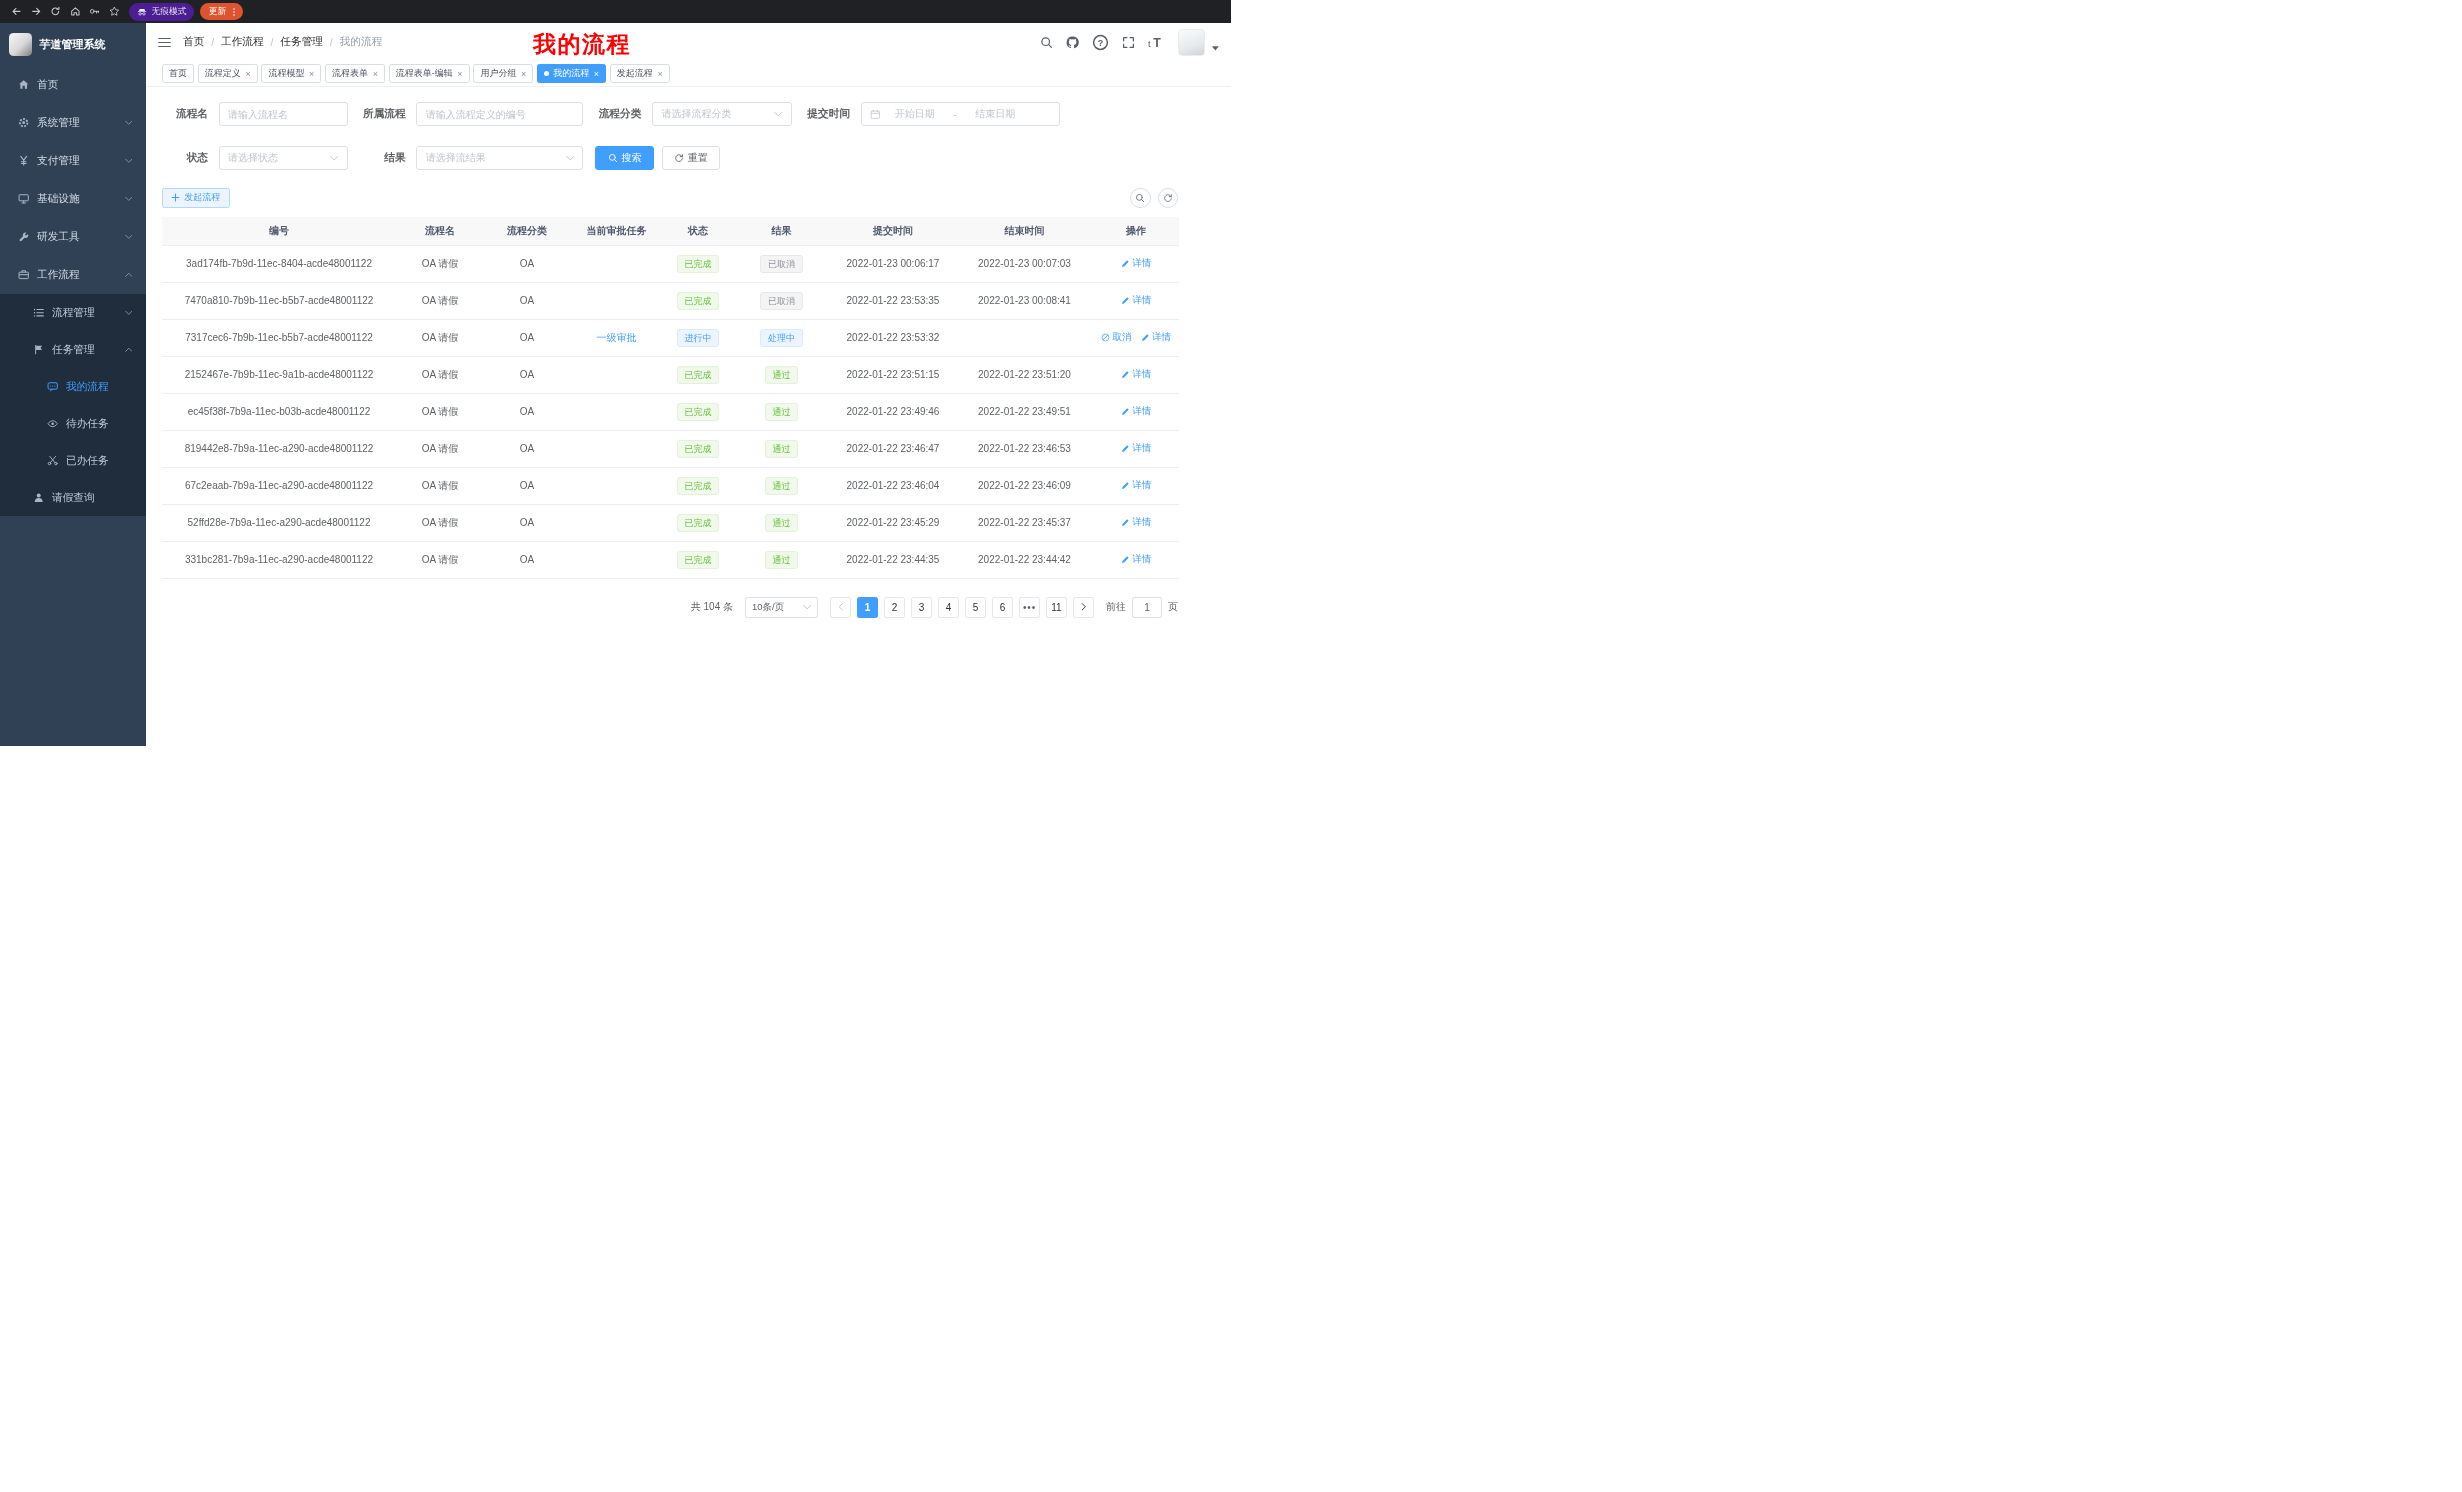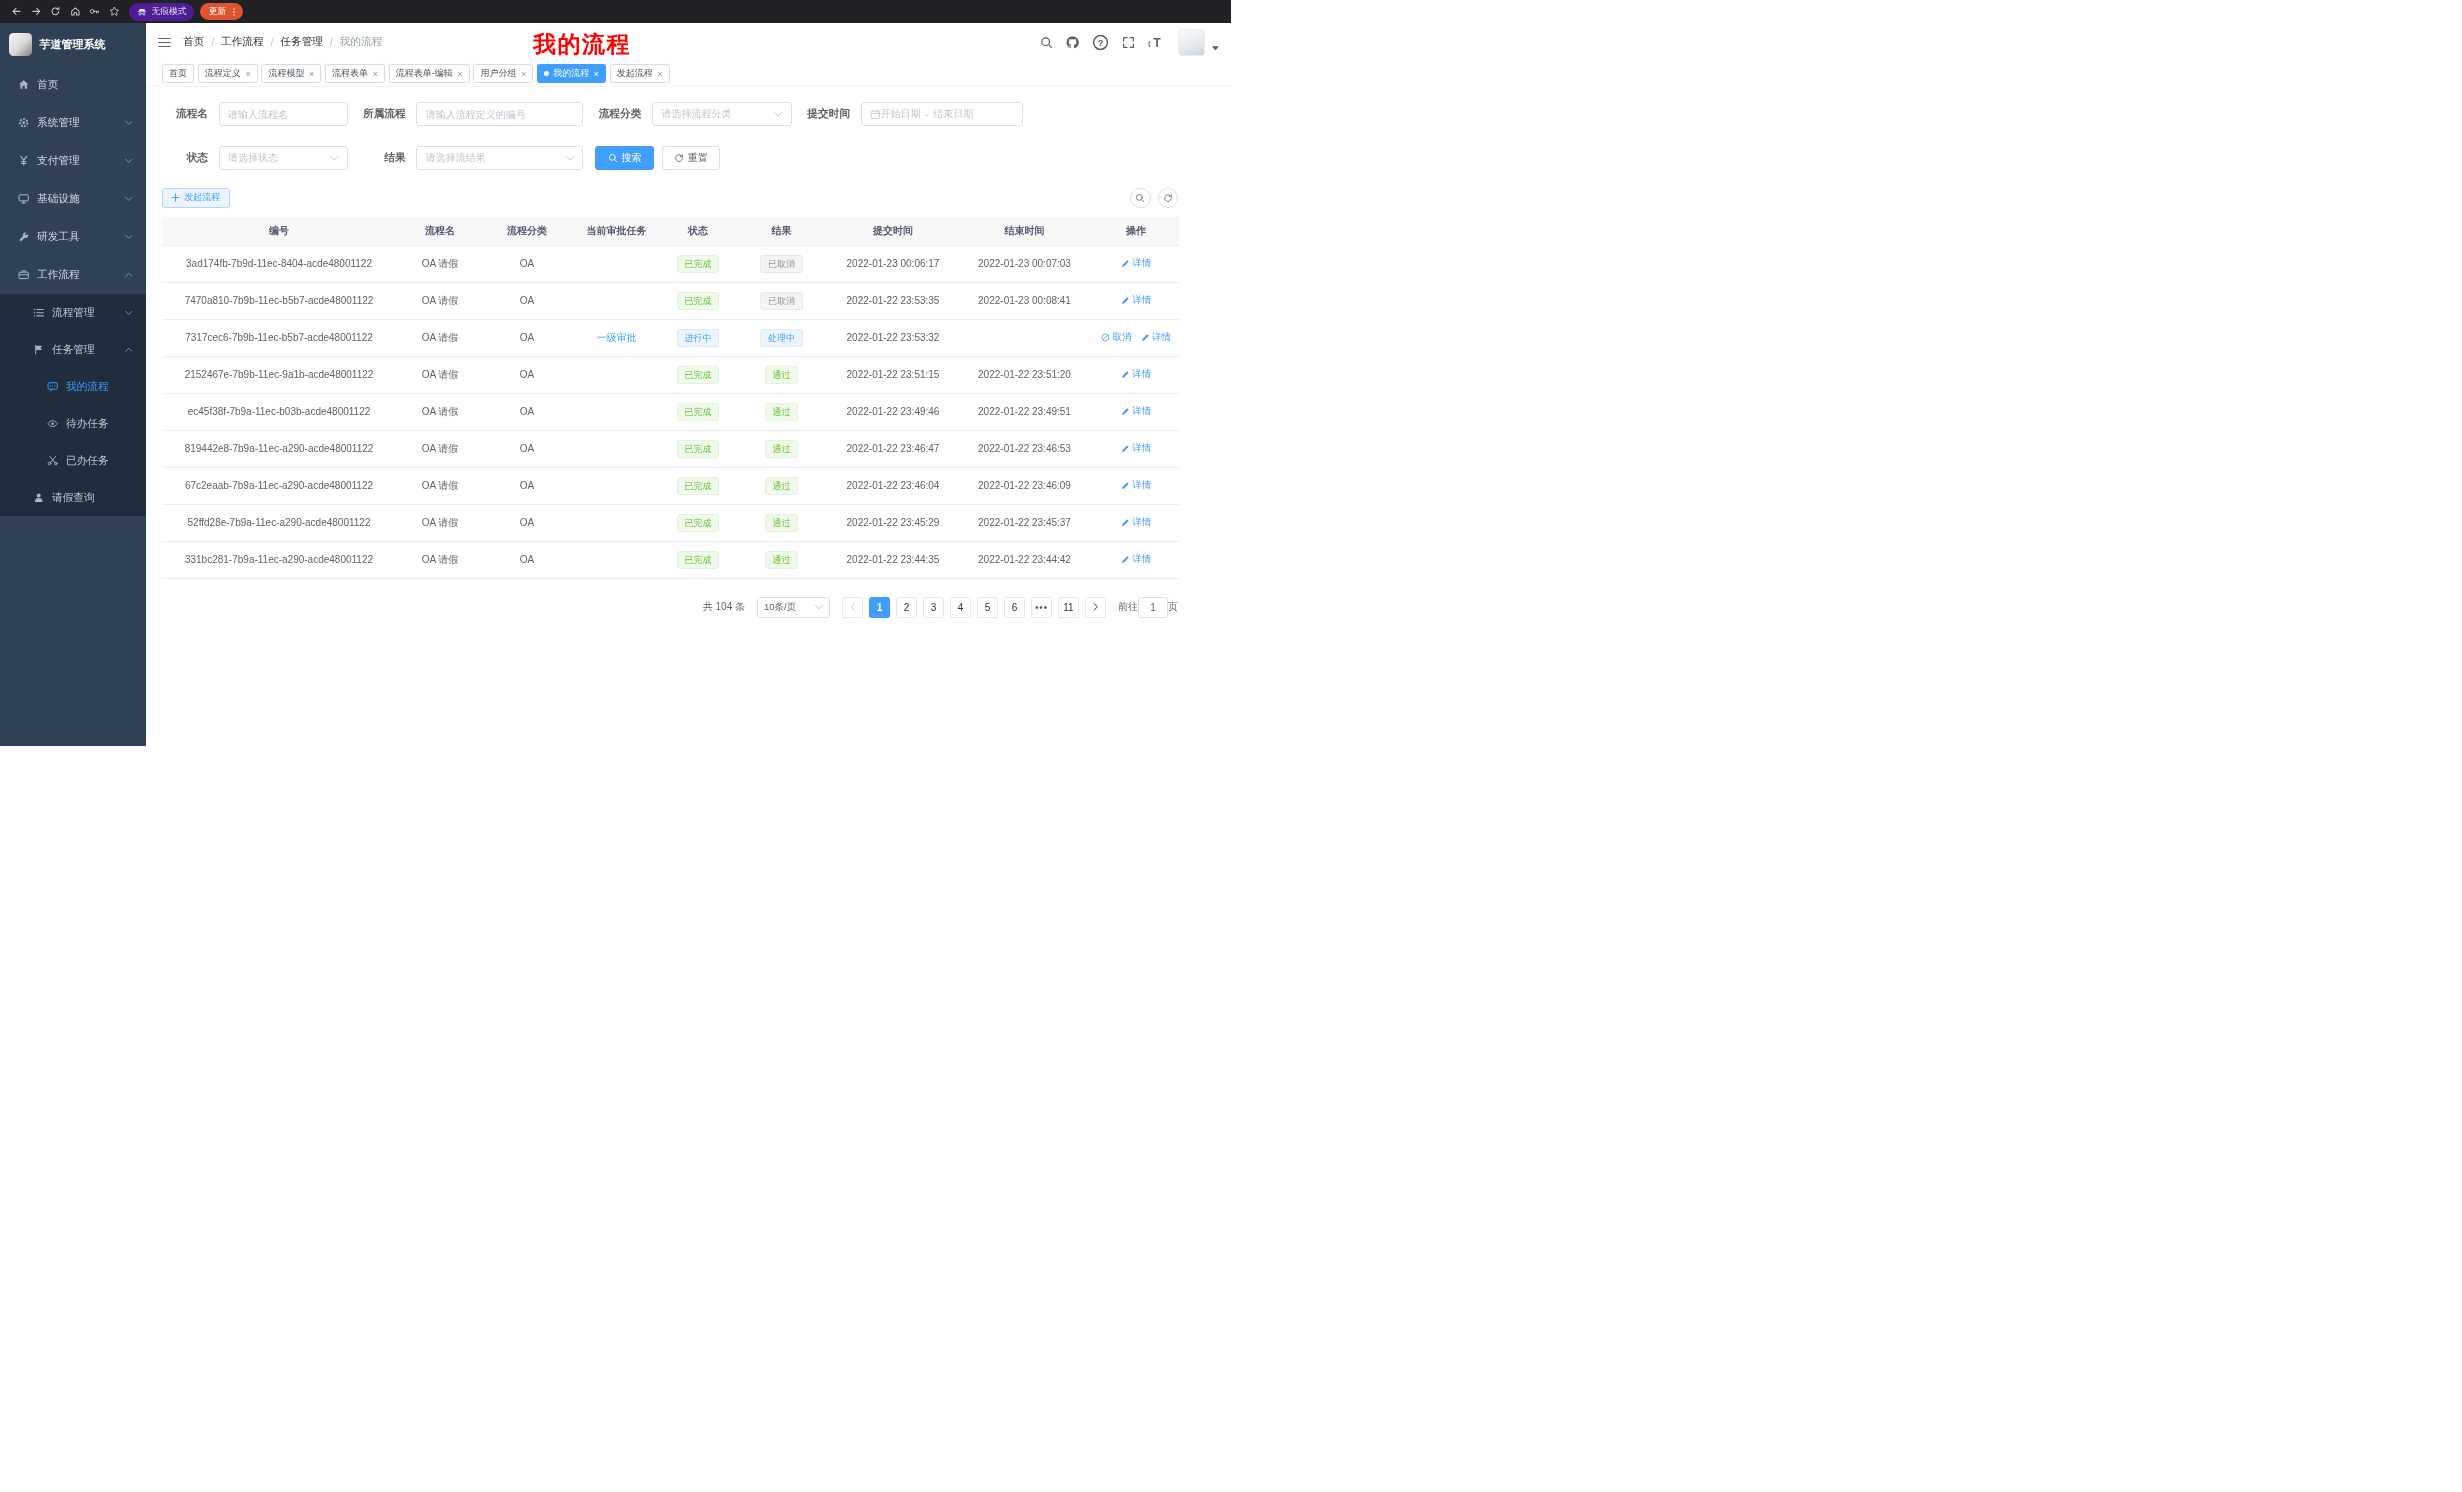--- a/index.html
+++ b/index.html
@@ -64,21 +64,21 @@
   .f-row.second{margin-bottom:17.5px}
   .f-item{display:flex;align-items:center;margin-right:12px}
   .f-label{width:46px;text-align:right;margin-right:10.7px;font-size:10.7px;font-weight:700;color:#606266;flex-shrink:0;white-space:nowrap}
   .inp{height:24px;border:0.8px solid #dcdfe6;border-radius:3px;background:#fff;display:flex;align-items:center;padding:0 8.4px;font-size:10px;color:#bfc4cc;cursor:text}
   .inp input{border:none;outline:none;width:100%;font-size:10px;color:#606266;background:transparent;font-family:inherit}
   .inp input::placeholder{color:#bfc4cc}
   .sel{justify-content:space-between;cursor:pointer}
   .sel .ph{color:#bfc4cc}
   .ca{color:#c0c4cc;font-size:8.4px}
   .w1{width:129px}.w2{width:167px}.w3{width:140px}
-  .range{width:162px;gap:0;cursor:pointer}
+  .range{width:199px;gap:14px;cursor:pointer}
   .range .ph{color:#bfc4cc}
   .range .rsep{color:#bfc4cc;margin:0 4.6px}
   .range .cal{color:#c0c4cc;font-size:10.7px}
 
   .btn{height:24px;border-radius:3px;display:inline-flex;align-items:center;gap:3.8px;padding:0 11.4px;font-size:10px;cursor:pointer;border:0.8px solid #dcdfe6;background:#fff;color:#606266;font-family:inherit}
   .btn.primary{background:#409eff;border-color:#409eff;color:#fff}
   .btn + .btn{margin-left:7.6px}
 
   .toolbar{display:flex;align-items:center;justify-content:space-between;margin-bottom:9px}
   .btn-plain{height:20px;padding:0 8.4px;font-size:9px;border-radius:2.3px;background:#ecf5ff;border:0.8px solid #b3d8ff;color:#409eff;display:inline-flex;align-items:center;gap:3.8px;cursor:pointer;font-family:inherit}
@@ -100,21 +100,21 @@
 
   
   .pagination{display:flex;align-items:center;justify-content:flex-end;margin-top:18px;font-size:10px;color:#606266;gap:6px}
   .pg-total{margin-right:6px;white-space:nowrap}
   .pg-size{width:73px;height:21px;border:0.8px solid #dcdfe6;border-radius:2.3px;display:flex;align-items:center;justify-content:space-between;padding:0 6px;color:#606266;font-size:9.5px;margin-right:6px;cursor:pointer;flex-shrink:0}
   .pg-btn{min-width:21px;height:21px;border:0.8px solid #e4e7ed;border-radius:2.3px;display:flex;align-items:center;justify-content:center;background:#fff;color:#303133;font-size:10px;cursor:pointer;padding:0 3px}
   .pg-btn.disabled{color:#c0c4cc}
   .pg-btn.active{background:#409eff;border-color:#409eff;color:#fff;font-weight:700}
   .pg-btn.more{letter-spacing:0.8px;color:#606266}
   .pages{display:flex;gap:6px}
-  .pg-goto{display:flex;align-items:center;margin-left:6px;white-space:nowrap}
+  .pg-goto{display:flex;align-items:center;gap:6px;margin-left:6px;white-space:nowrap}
   .pg-input{width:30px;height:21px;border:0.8px solid #dcdfe6;border-radius:2.3px;text-align:center;font-size:10px;color:#606266;outline:none;font-family:inherit}
 </style>
 </head>
 <body>
 
 <div class="browser">
   <span class="b-btn">
       <span class="ic i14">
         <svg viewBox="0 0 16 16" fill="none" stroke="currentColor" stroke-width="1.6" stroke-linecap="round" stroke-linejoin="round">
           <path d="M13.5 8H3M7.5 3.5L3 8l4.5 4.5"></path>

